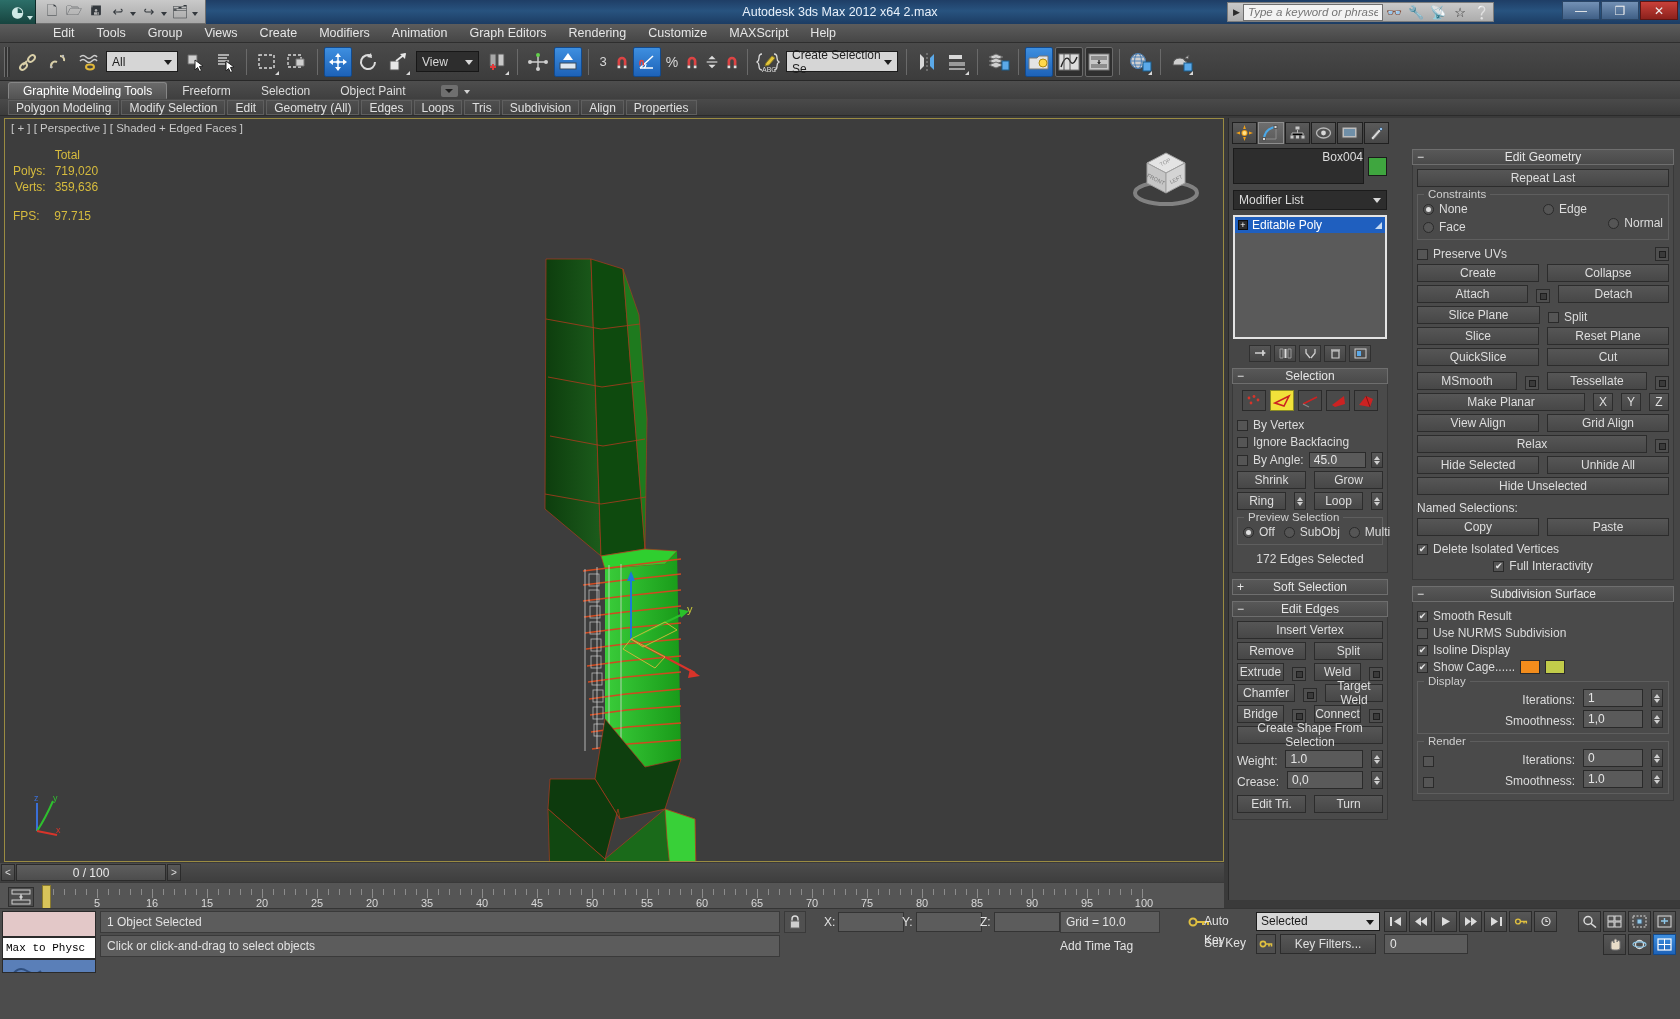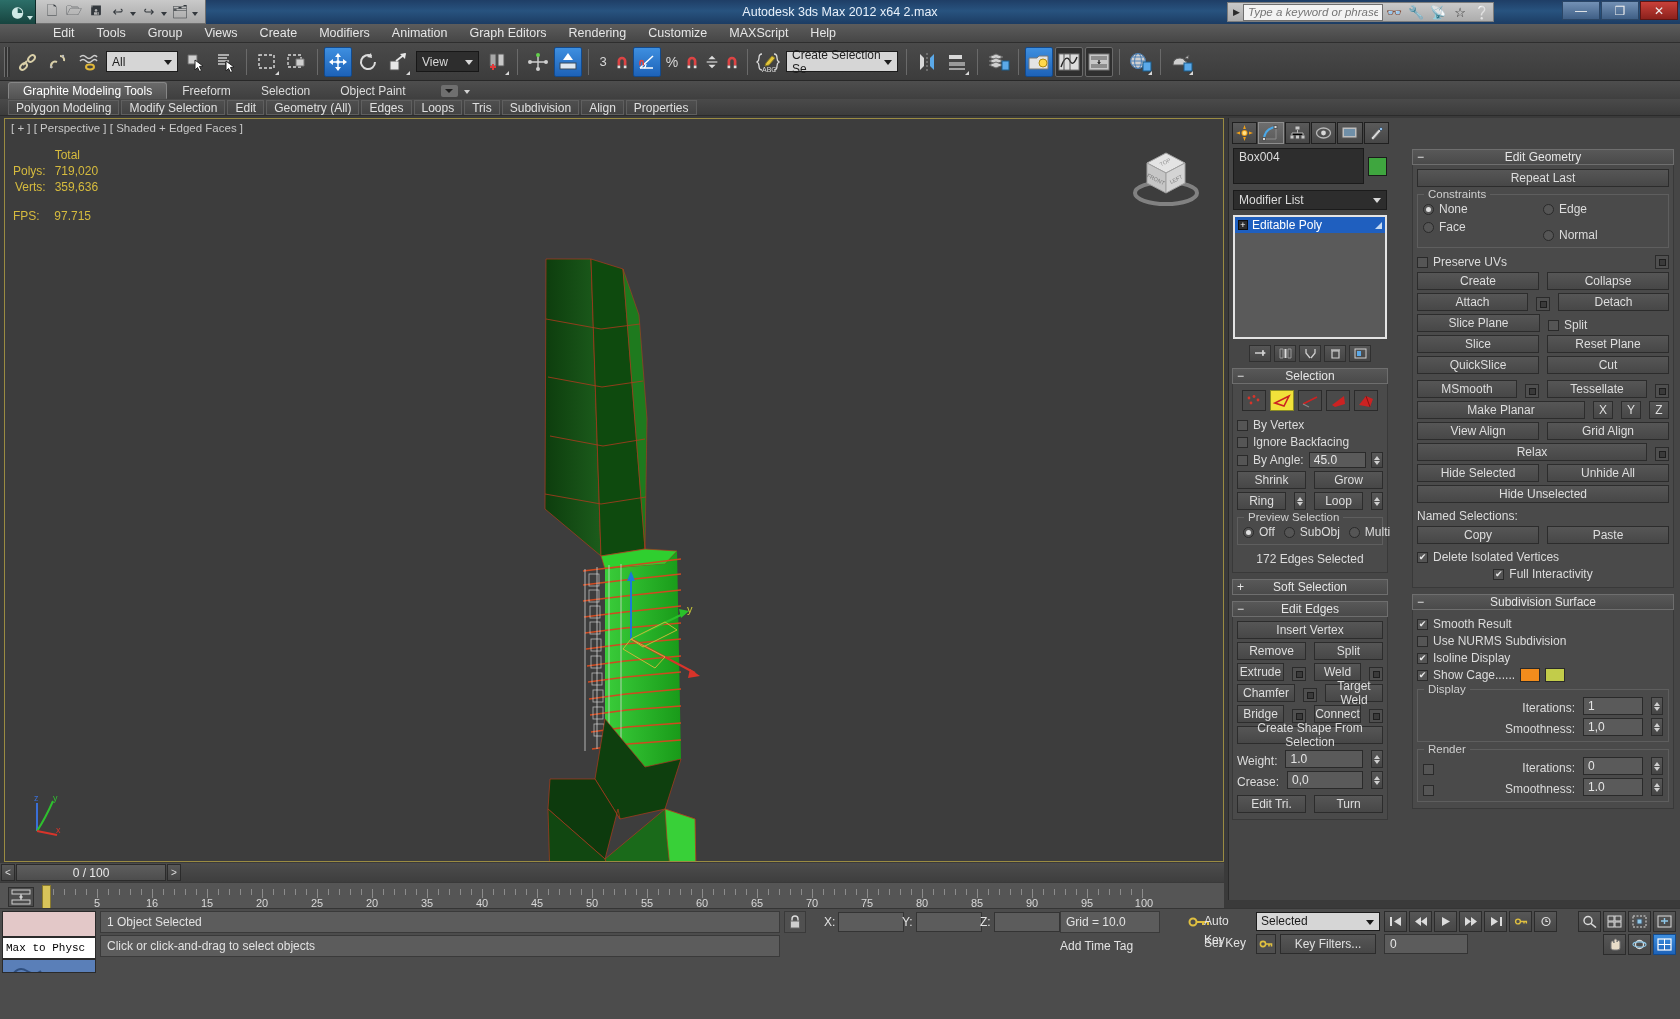--- a/index.html
+++ b/index.html
@@ -204,21 +204,21 @@
   }
   .cp-tab {
     width: 26px; height: 22px; border: 1px solid #202020;
     background: linear-gradient(to bottom,#5a5a5a,#474747);
     display: flex; align-items: center; justify-content: center;
   }
   .cp-tab.active { background: linear-gradient(to bottom,#6e6e6e,#5a5a5a); border-color:#8e8e8e; }
   .cp-namerow { display: flex; padding: 2px 4px; gap: 4px; align-items: center; }
   .cp-namefield {
     flex: 1; height: 36px; background: #2d2d2d; border: 1px solid #1b1b1b;
-    color: #dcdcdc; font-size: 12px; line-height: 17px; padding-left: 5px;
+    color: #dcdcdc; font-size: 12px; line-height: 17px;  text-align: right;
   }
   .cp-colorchip { width: 19px; height: 19px; border: 1px solid #1b1b1b; }
   .cp-modlist {
     margin: 4px 4px 0 4px; height: 20px; background: #2d2d2d;
     border: 1px solid #1b1b1b; color: #dcdcdc; font-size: 12px;
     line-height: 18px; padding-left: 5px; position: relative;
   }
   .cp-modlist .cbcaret {
     position:absolute; right:5px; top:7px;width:0;height:0;
     border-left:4px solid transparent;border-right:4px solid transparent;
@@ -1207,21 +1207,21 @@
                 <span class="rad" style="margin-top:4px;">
                   <span class="radio"></span>
                   <span>Face</span>
                 </span>
               </div>
               <div style="flex:1;">
                 <span class="rad">
                   <span class="radio"></span>
                   <span>Edge</span>
                 </span>
-                <span class="rad" style="margin-top:12px;">
+                <span class="rad" style="margin-top:0;justify-content:flex-end;">
                   <span class="radio"></span>
                   <span>Normal</span>
                 </span>
               </div>
             </div>
           </div>
           <div class="row" style="margin-top:7px;">
             <span class="chk" style="margin-top:0;flex:1;">
               <span class="chkbox"></span>
               <span>Preserve UVs</span>

